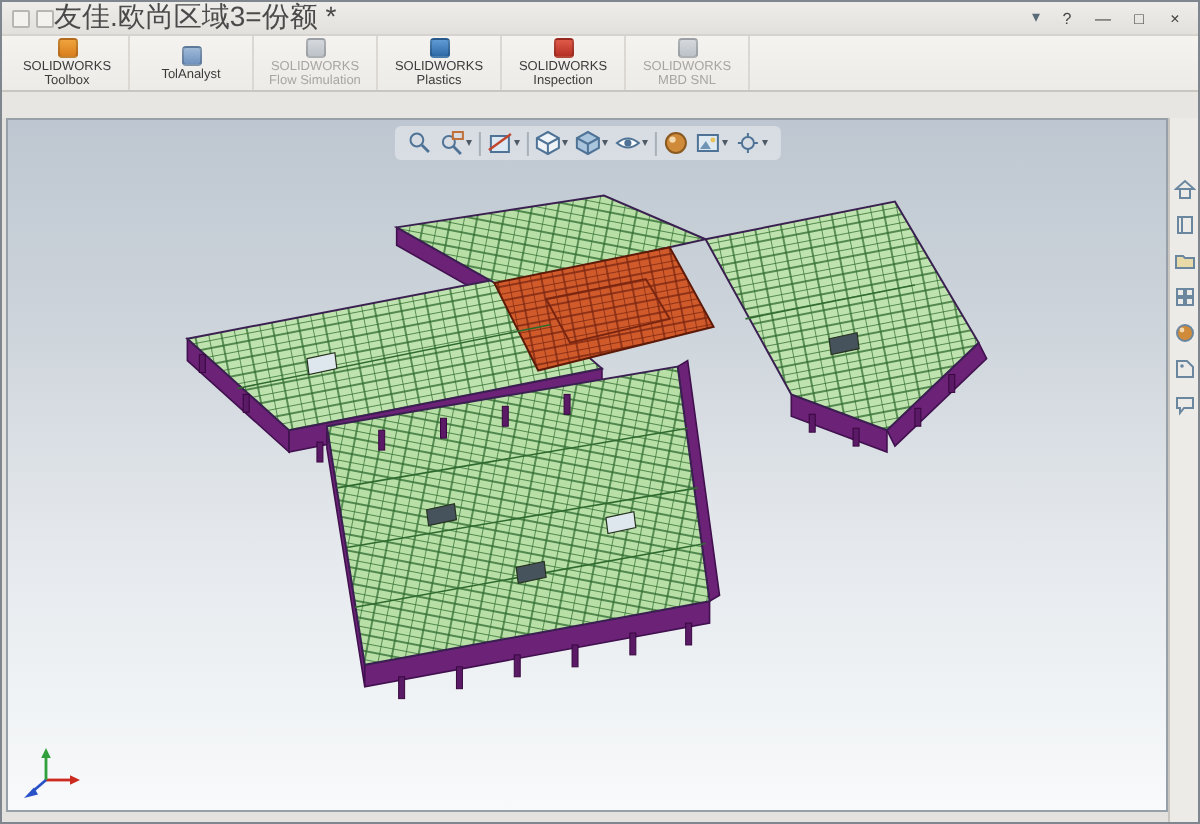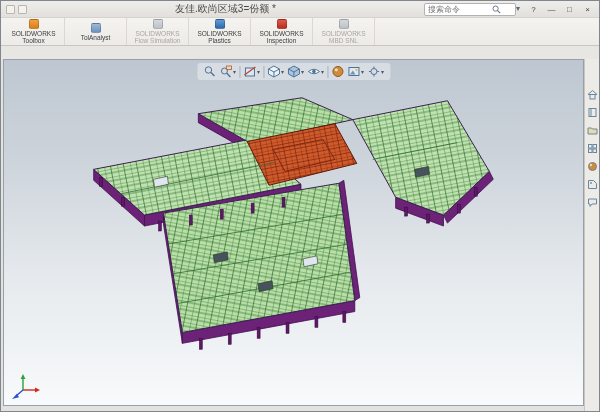--- a/index.html
+++ b/index.html
@@ -3,21 +3,21 @@
 <meta charset="utf-8">
 <style>
   *{box-sizing:border-box;margin:0;padding:0}
   html,body{width:600px;height:412px;overflow:hidden;font-family:"Liberation Sans",sans-serif;background:#d4d2cf}
   .app{position:absolute;inset:0;background:#e8e6e3;border:1px solid #7f868e}
 
   
   .titlebar{height:17px;display:flex;align-items:center;padding:0 3px;background:linear-gradient(#efede9,#e2e0dc);border-bottom:1px solid #d6d3cf}
   .qat{display:flex;gap:3px;align-items:center;margin-left:2px}
   .qat .mini{width:9px;height:9px;border:1px solid #b9b6b1;background:#f4f2ef;border-radius:1px}
-  .title{flex:1;text-align:center;font-size:10px;color:#4a4a4a;white-space:nowrap;overflow:hidden}
+  .title{flex:1;font-size:14px;color:#4a4a4a;white-space:nowrap;overflow:hidden}
   .search-box{display:flex;align-items:center;background:#fff;border:1px solid #b5b2ae;height:13px;width:92px;border-radius:2px;padding:0 3px;gap:2px}
   .search-box input{border:none;outline:none;width:62px;font-size:8px;color:#555;font-family:"Liberation Sans",sans-serif;background:transparent}
   .tb-glyph{font-size:8px;color:#5b6b7a;line-height:1}
   .win-controls{display:flex;gap:1px;margin-left:5px}
   .win-btn{width:17px;height:13px;display:flex;align-items:center;justify-content:center;font-size:8px;color:#444;border-radius:2px}
 
   
   .menubar{height:13px;display:flex;align-items:center;gap:9px;padding:0 5px;font-size:8.5px;color:#3a3a3a;background:#eae8e5}
   .app-logo{width:10px;height:10px;background:#d11f2f;color:#fff;border-radius:2px;font-size:7px;font-weight:bold;display:flex;align-items:center;justify-content:center}
   .menu-item{cursor:default}
@@ -57,27 +57,20 @@
 <body>
 
 <div class="app">
 
   <div class="titlebar">
     <div class="qat">
       <span class="mini"></span>
       <span class="mini"></span>
     </div>
     <div class="title">友佳.欧尚区域3=份额 *</div>
-    <div class="search-box">
-      <input placeholder="搜索命令" style="">
-      <svg width="9" height="9" viewBox="0 0 9 9">
-          <circle cx="3.6" cy="3.6" r="2.6" fill="none" stroke="#6b7b8a" stroke-width="1"></circle>
-          <line x1="5.6" y1="5.6" x2="8.2" y2="8.2" stroke="#6b7b8a" stroke-width="1.2"></line>
-        </svg>
-    </div>
     <span class="tb-glyph">▾</span>
     <div class="win-controls">
       <div class="win-btn">?</div>
       <div class="win-btn">—</div>
       <div class="win-btn">□</div>
       <div class="win-btn">×</div>
     </div>
   </div>
 
 

